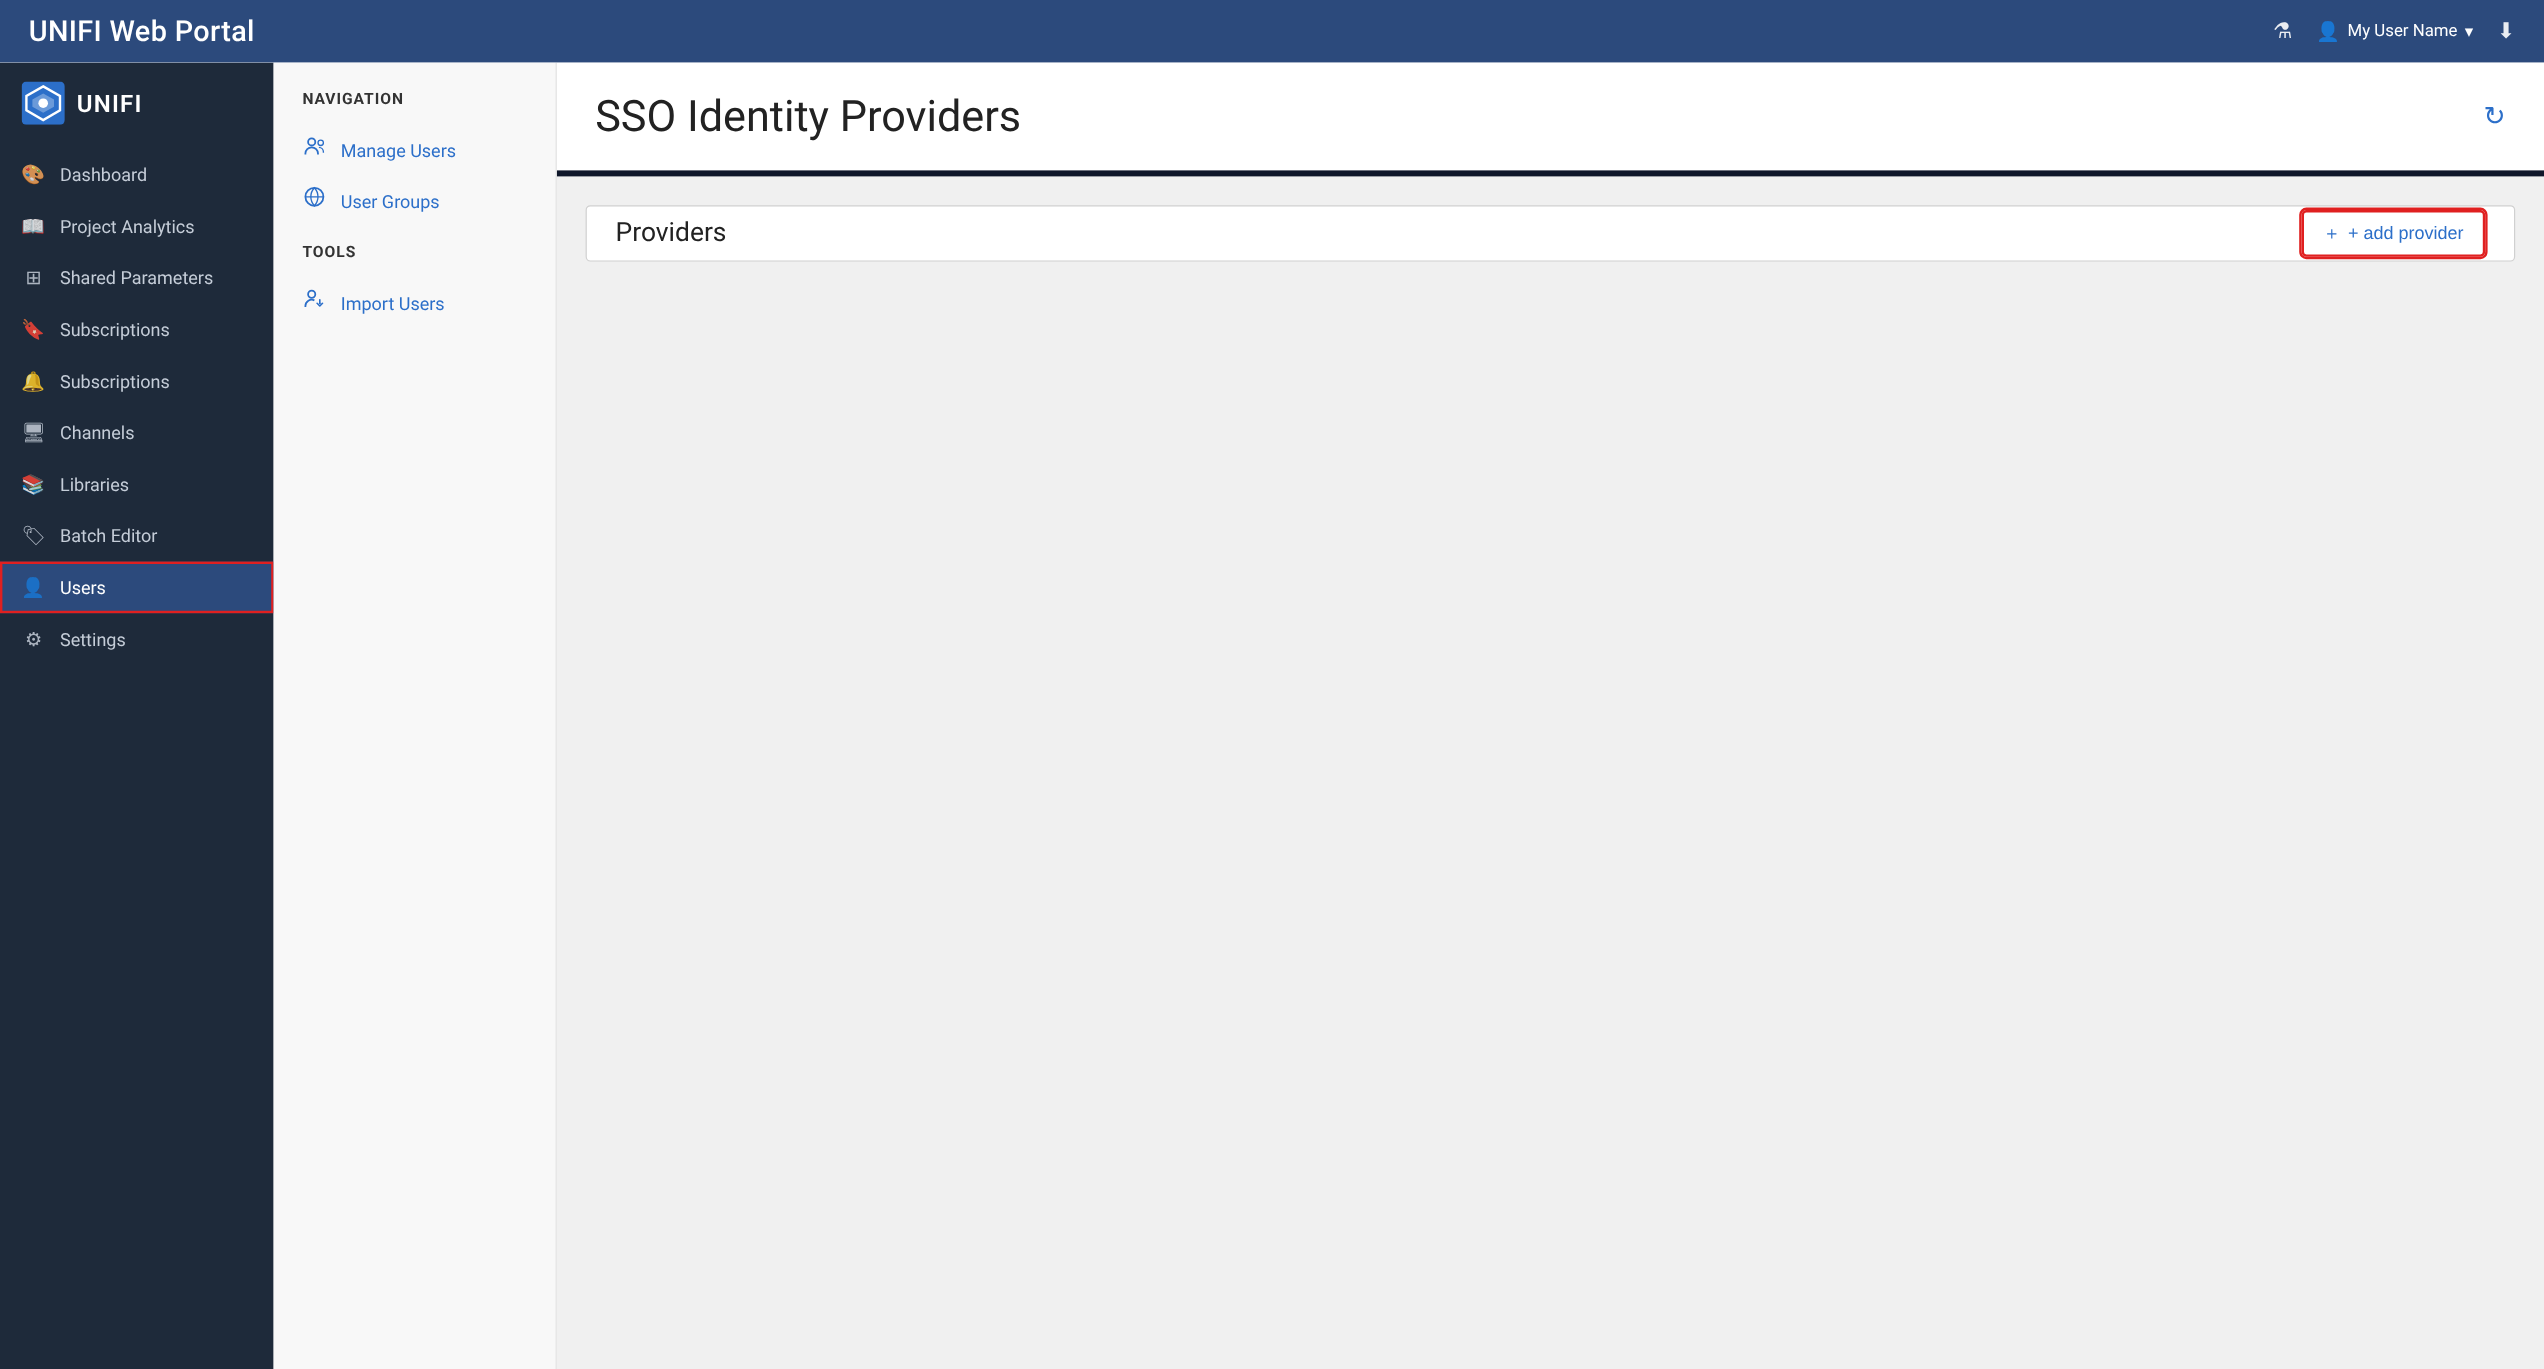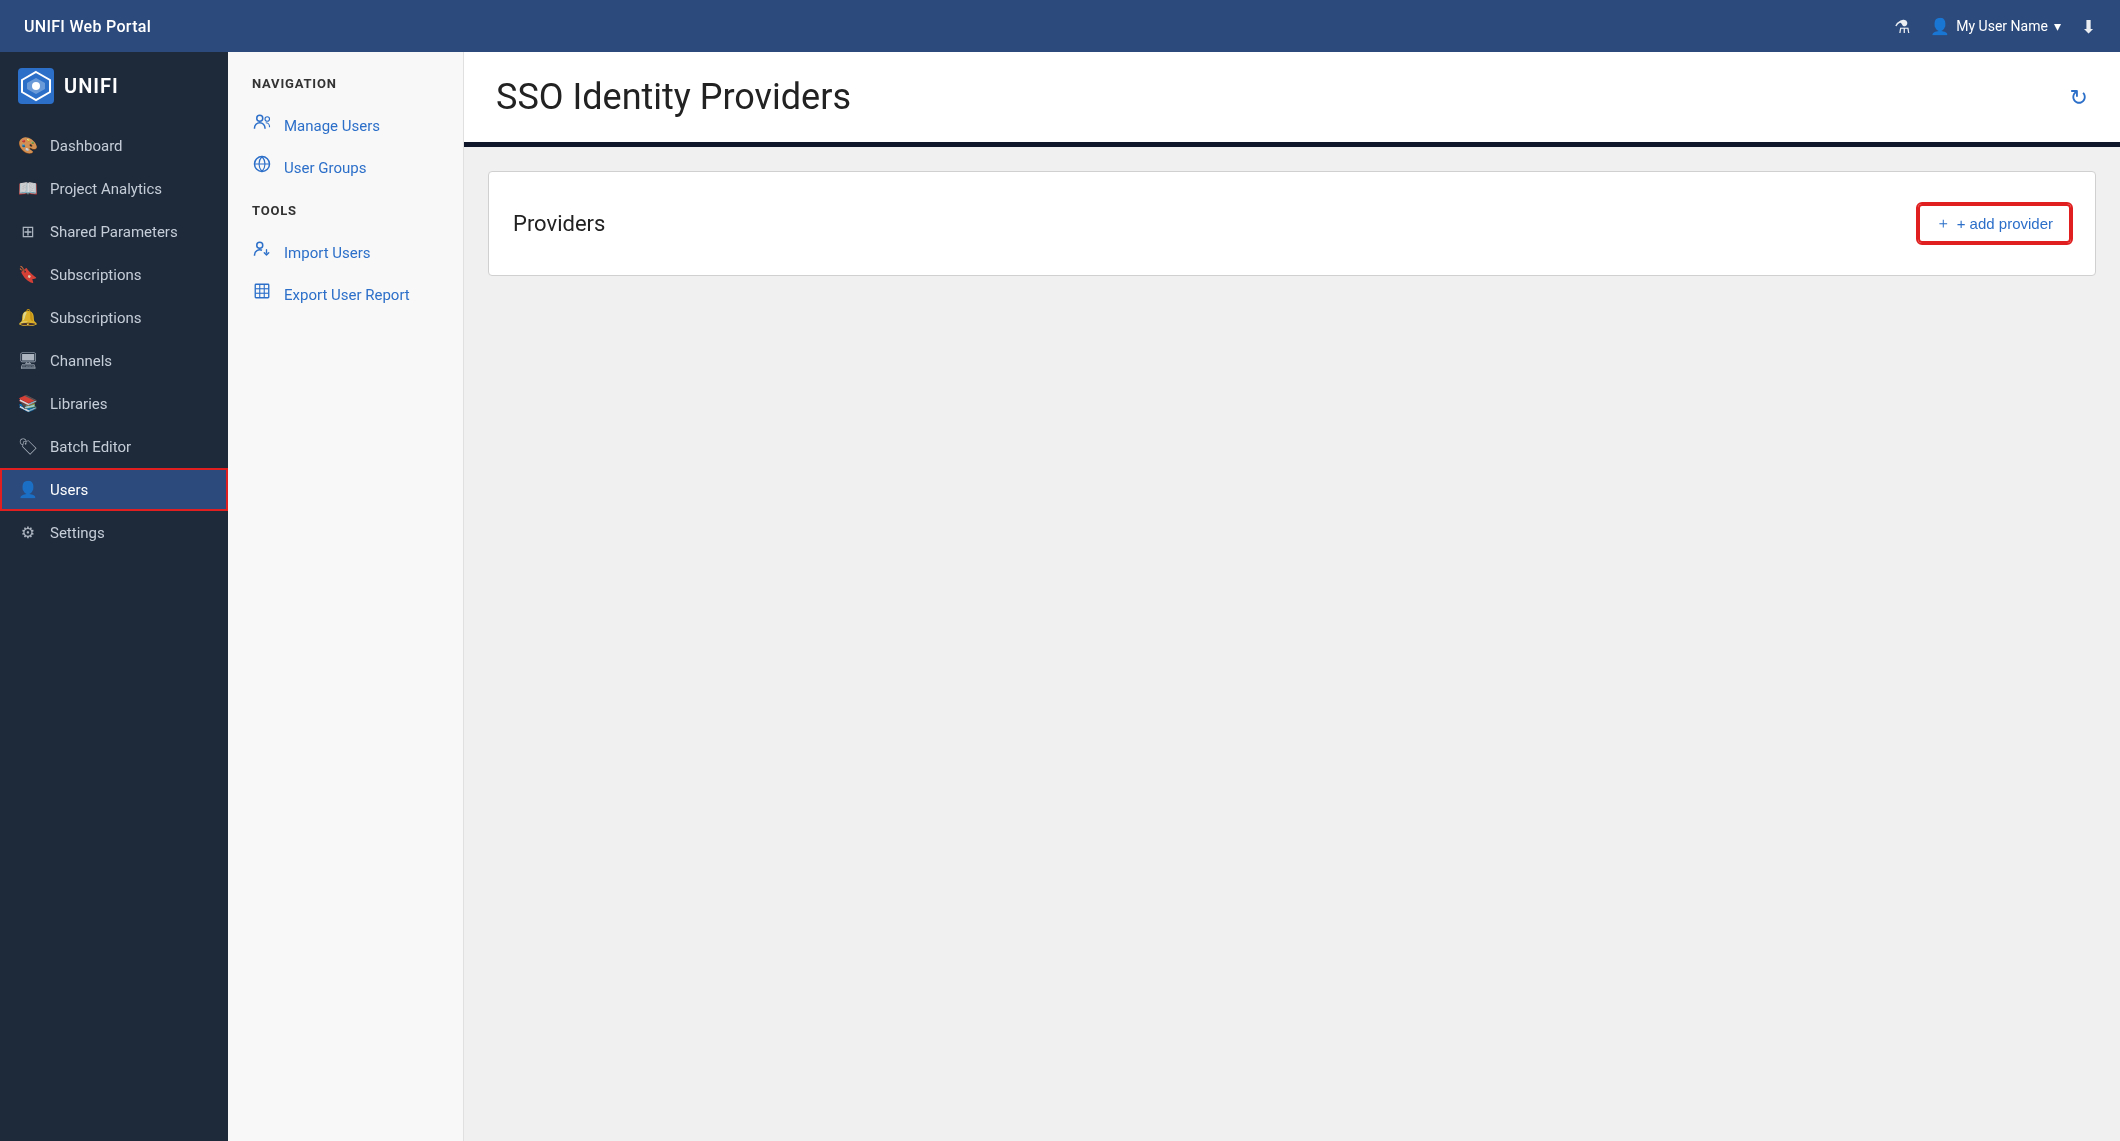--- a/index.html
+++ b/index.html
@@ -11,21 +11,21 @@
       color: white;
       display: flex;
       align-items: center;
       justify-content: space-between;
       padding: 0 24px;
       height: 52px;
       flex-shrink: 0;
       z-index: 100;
     }
     .top-header-title {
-      font-size: 16px;
+      font-size: 24px;
       font-weight: 500;
       letter-spacing: 0.3px;
     }
     .top-header-right {
       display: flex;
       align-items: center;
       gap: 20px;
     }
     .header-icon {
       color: white;
@@ -182,21 +182,21 @@
       cursor: pointer;
     }
     .content-body {
       padding: 24px;
       flex: 1;
     }
     .providers-card {
       background-color: white;
       border: 1px solid #d0d0d0;
       border-radius: 4px;
-      padding: 32px 24px;
+      padding: 3px 24px;
       display: flex;
       align-items: center;
       justify-content: space-between;
     }
     .providers-label {
       font-size: 22px;
       color: #222;
       font-weight: 400;
     }
     .add-provider-btn {
@@ -317,32 +317,20 @@
       <span class="subnav-item-icon">
         <svg width="18" height="18" viewBox="0 0 24 24" fill="none" xmlns="http://www.w3.org/2000/svg">
           <circle cx="9" cy="7" r="4" stroke="#2c6fc9" stroke-width="2"></circle>
           <path d="M2 21v-1a7 7 0 0 1 10-6.32" stroke="#2c6fc9" stroke-width="2"></path>
           <circle cx="18" cy="17" r="1" fill="#2c6fc9"></circle>
           <path d="M18 13v4M15 17l3 3 3-3" stroke="#2c6fc9" stroke-width="1.8" stroke-linecap="round" stroke-linejoin="round"></path>
         </svg>
       </span>
       <span class="subnav-item-label">Import Users</span>
     </div>
-    <div class="subnav-item">
-      <span class="subnav-item-icon">
-        <svg width="18" height="18" viewBox="0 0 24 24" fill="none" xmlns="http://www.w3.org/2000/svg">
-          <rect x="3" y="3" width="18" height="18" rx="1" stroke="#2c6fc9" stroke-width="1.8"></rect>
-          <line x1="3" y1="9" x2="21" y2="9" stroke="#2c6fc9" stroke-width="1.5"></line>
-          <line x1="3" y1="15" x2="21" y2="15" stroke="#2c6fc9" stroke-width="1.5"></line>
-          <line x1="9" y1="3" x2="9" y2="21" stroke="#2c6fc9" stroke-width="1.5"></line>
-          <line x1="15" y1="3" x2="15" y2="21" stroke="#2c6fc9" stroke-width="1.5"></line>
-        </svg>
-      </span>
-      <span class="subnav-item-label">Export User Report</span>
-    </div>
   </div>
 
   <main class="content">
     <div class="content-header">
       <h1 class="content-title">SSO Identity Providers</h1>
       <span class="content-refresh-icon">↻</span>
     </div>
     <div class="content-body">
       <div class="providers-card">
         <span class="providers-label">Providers</span>

